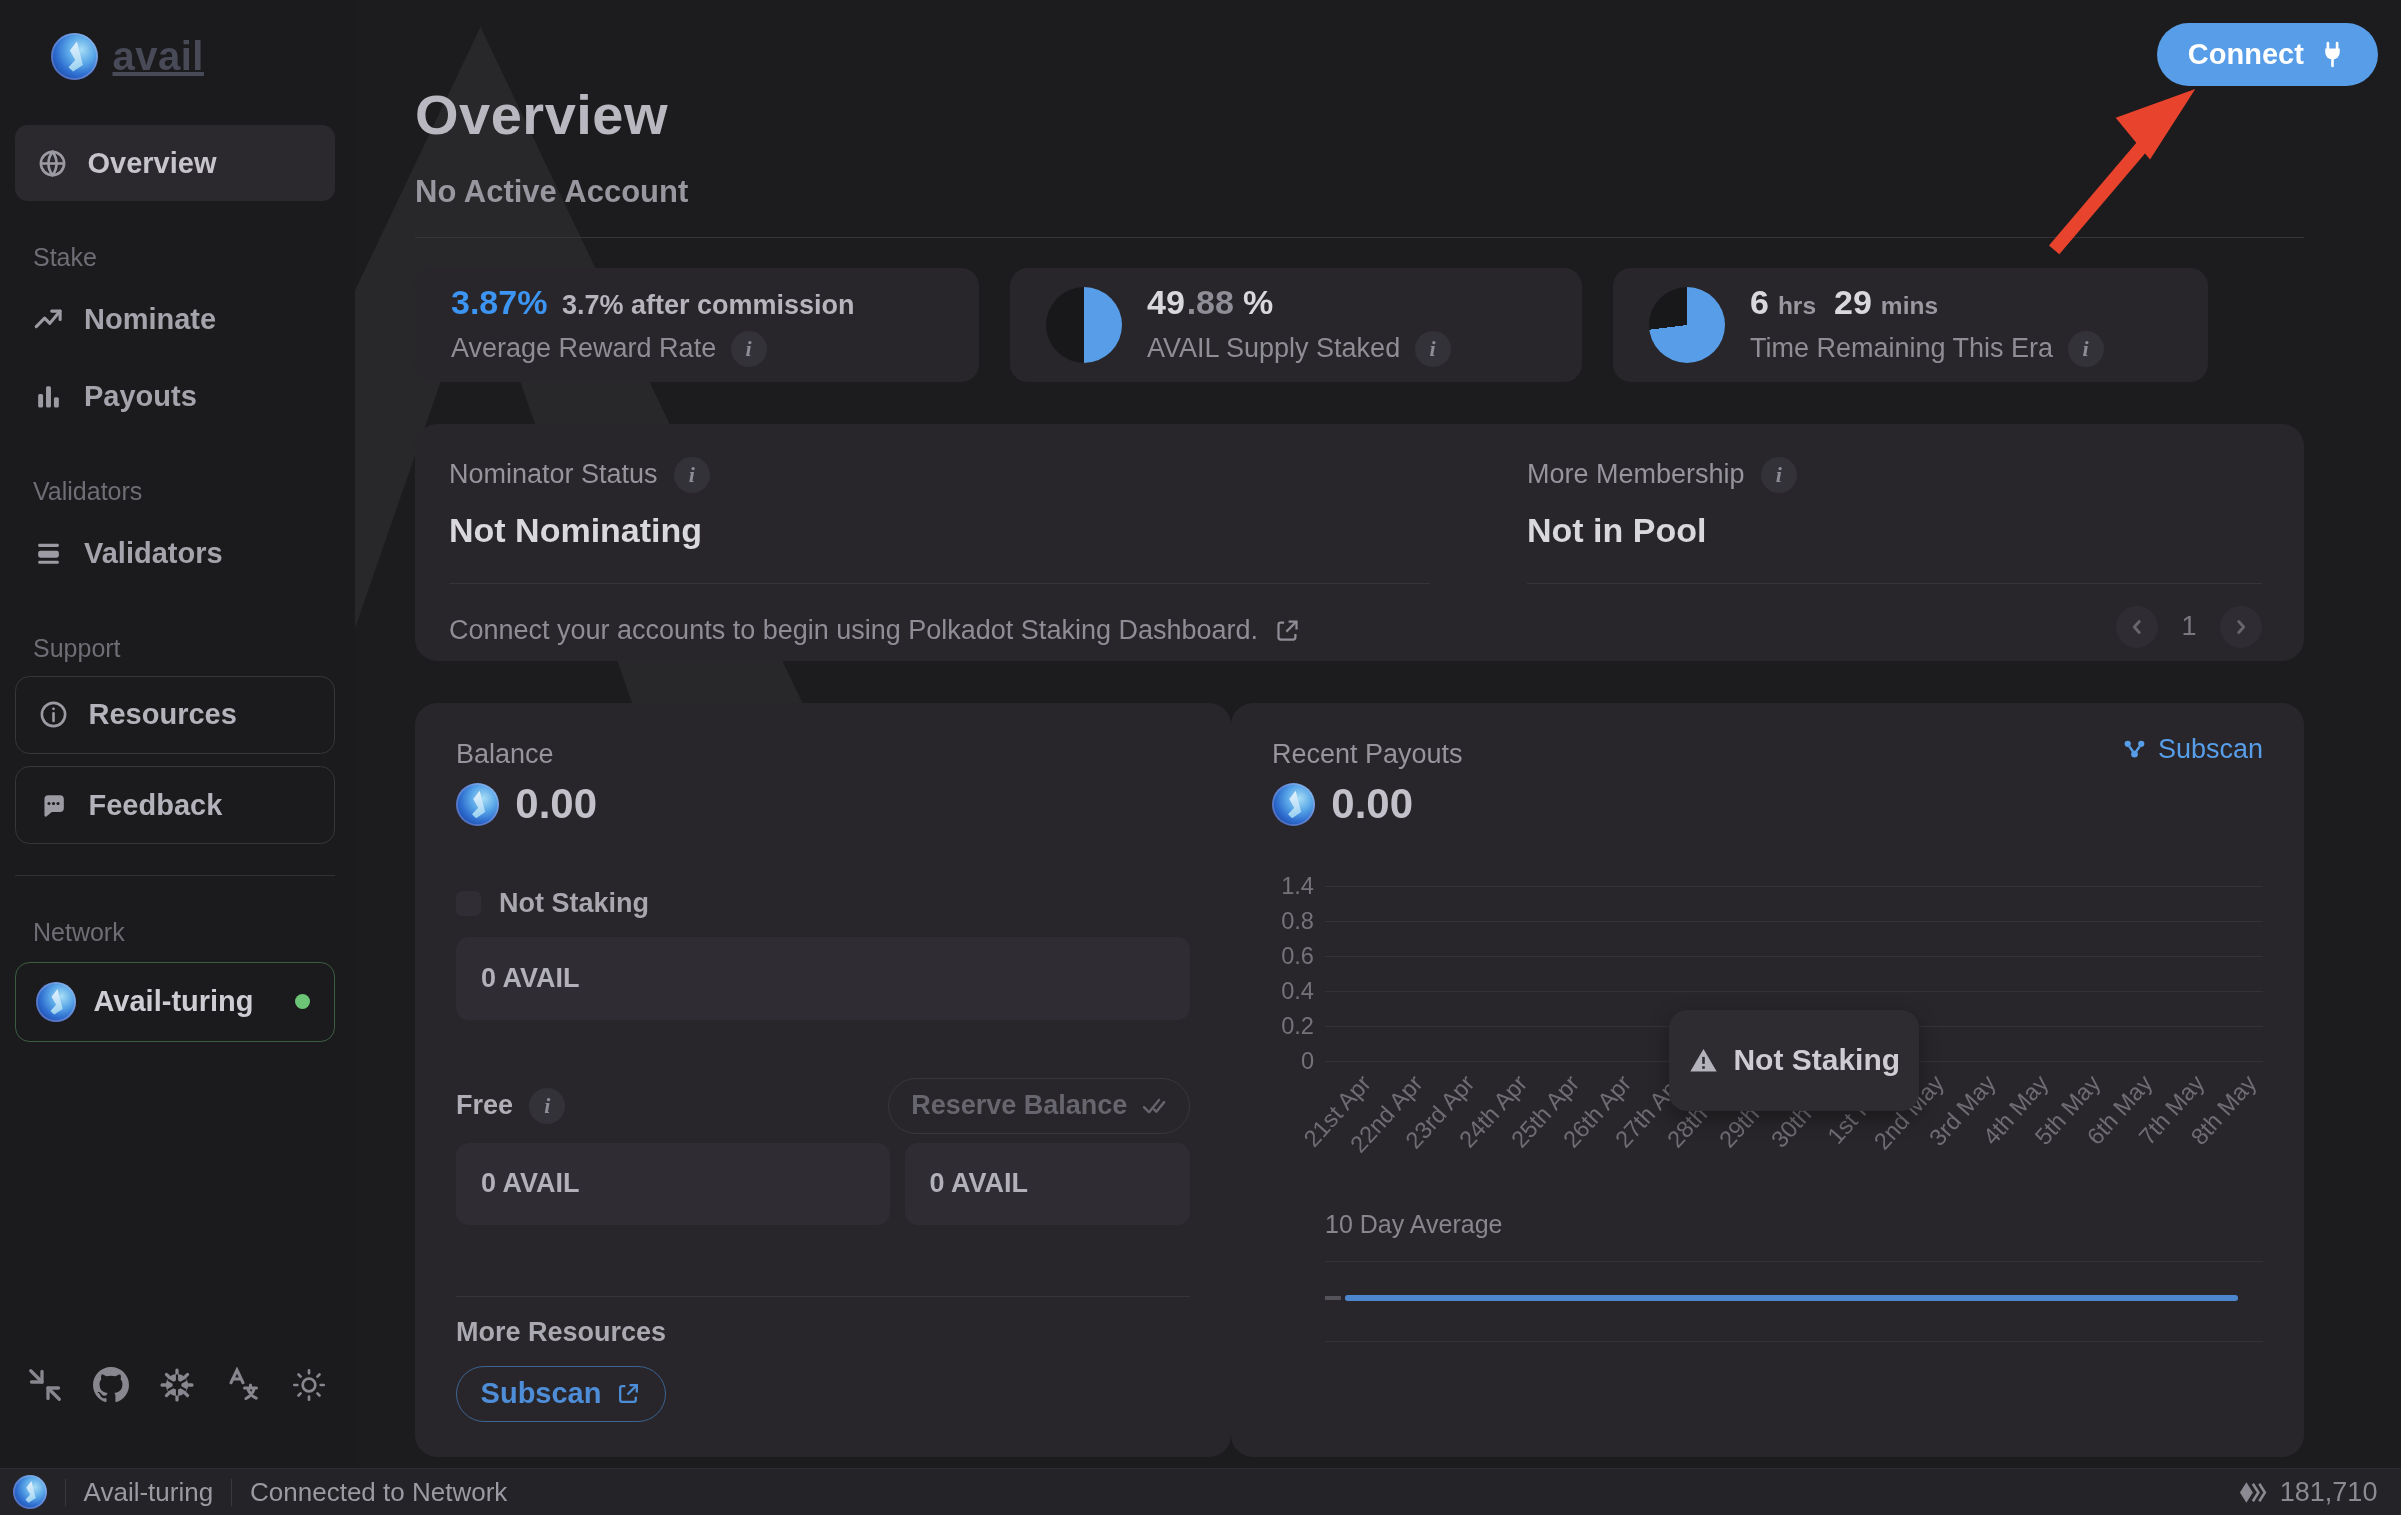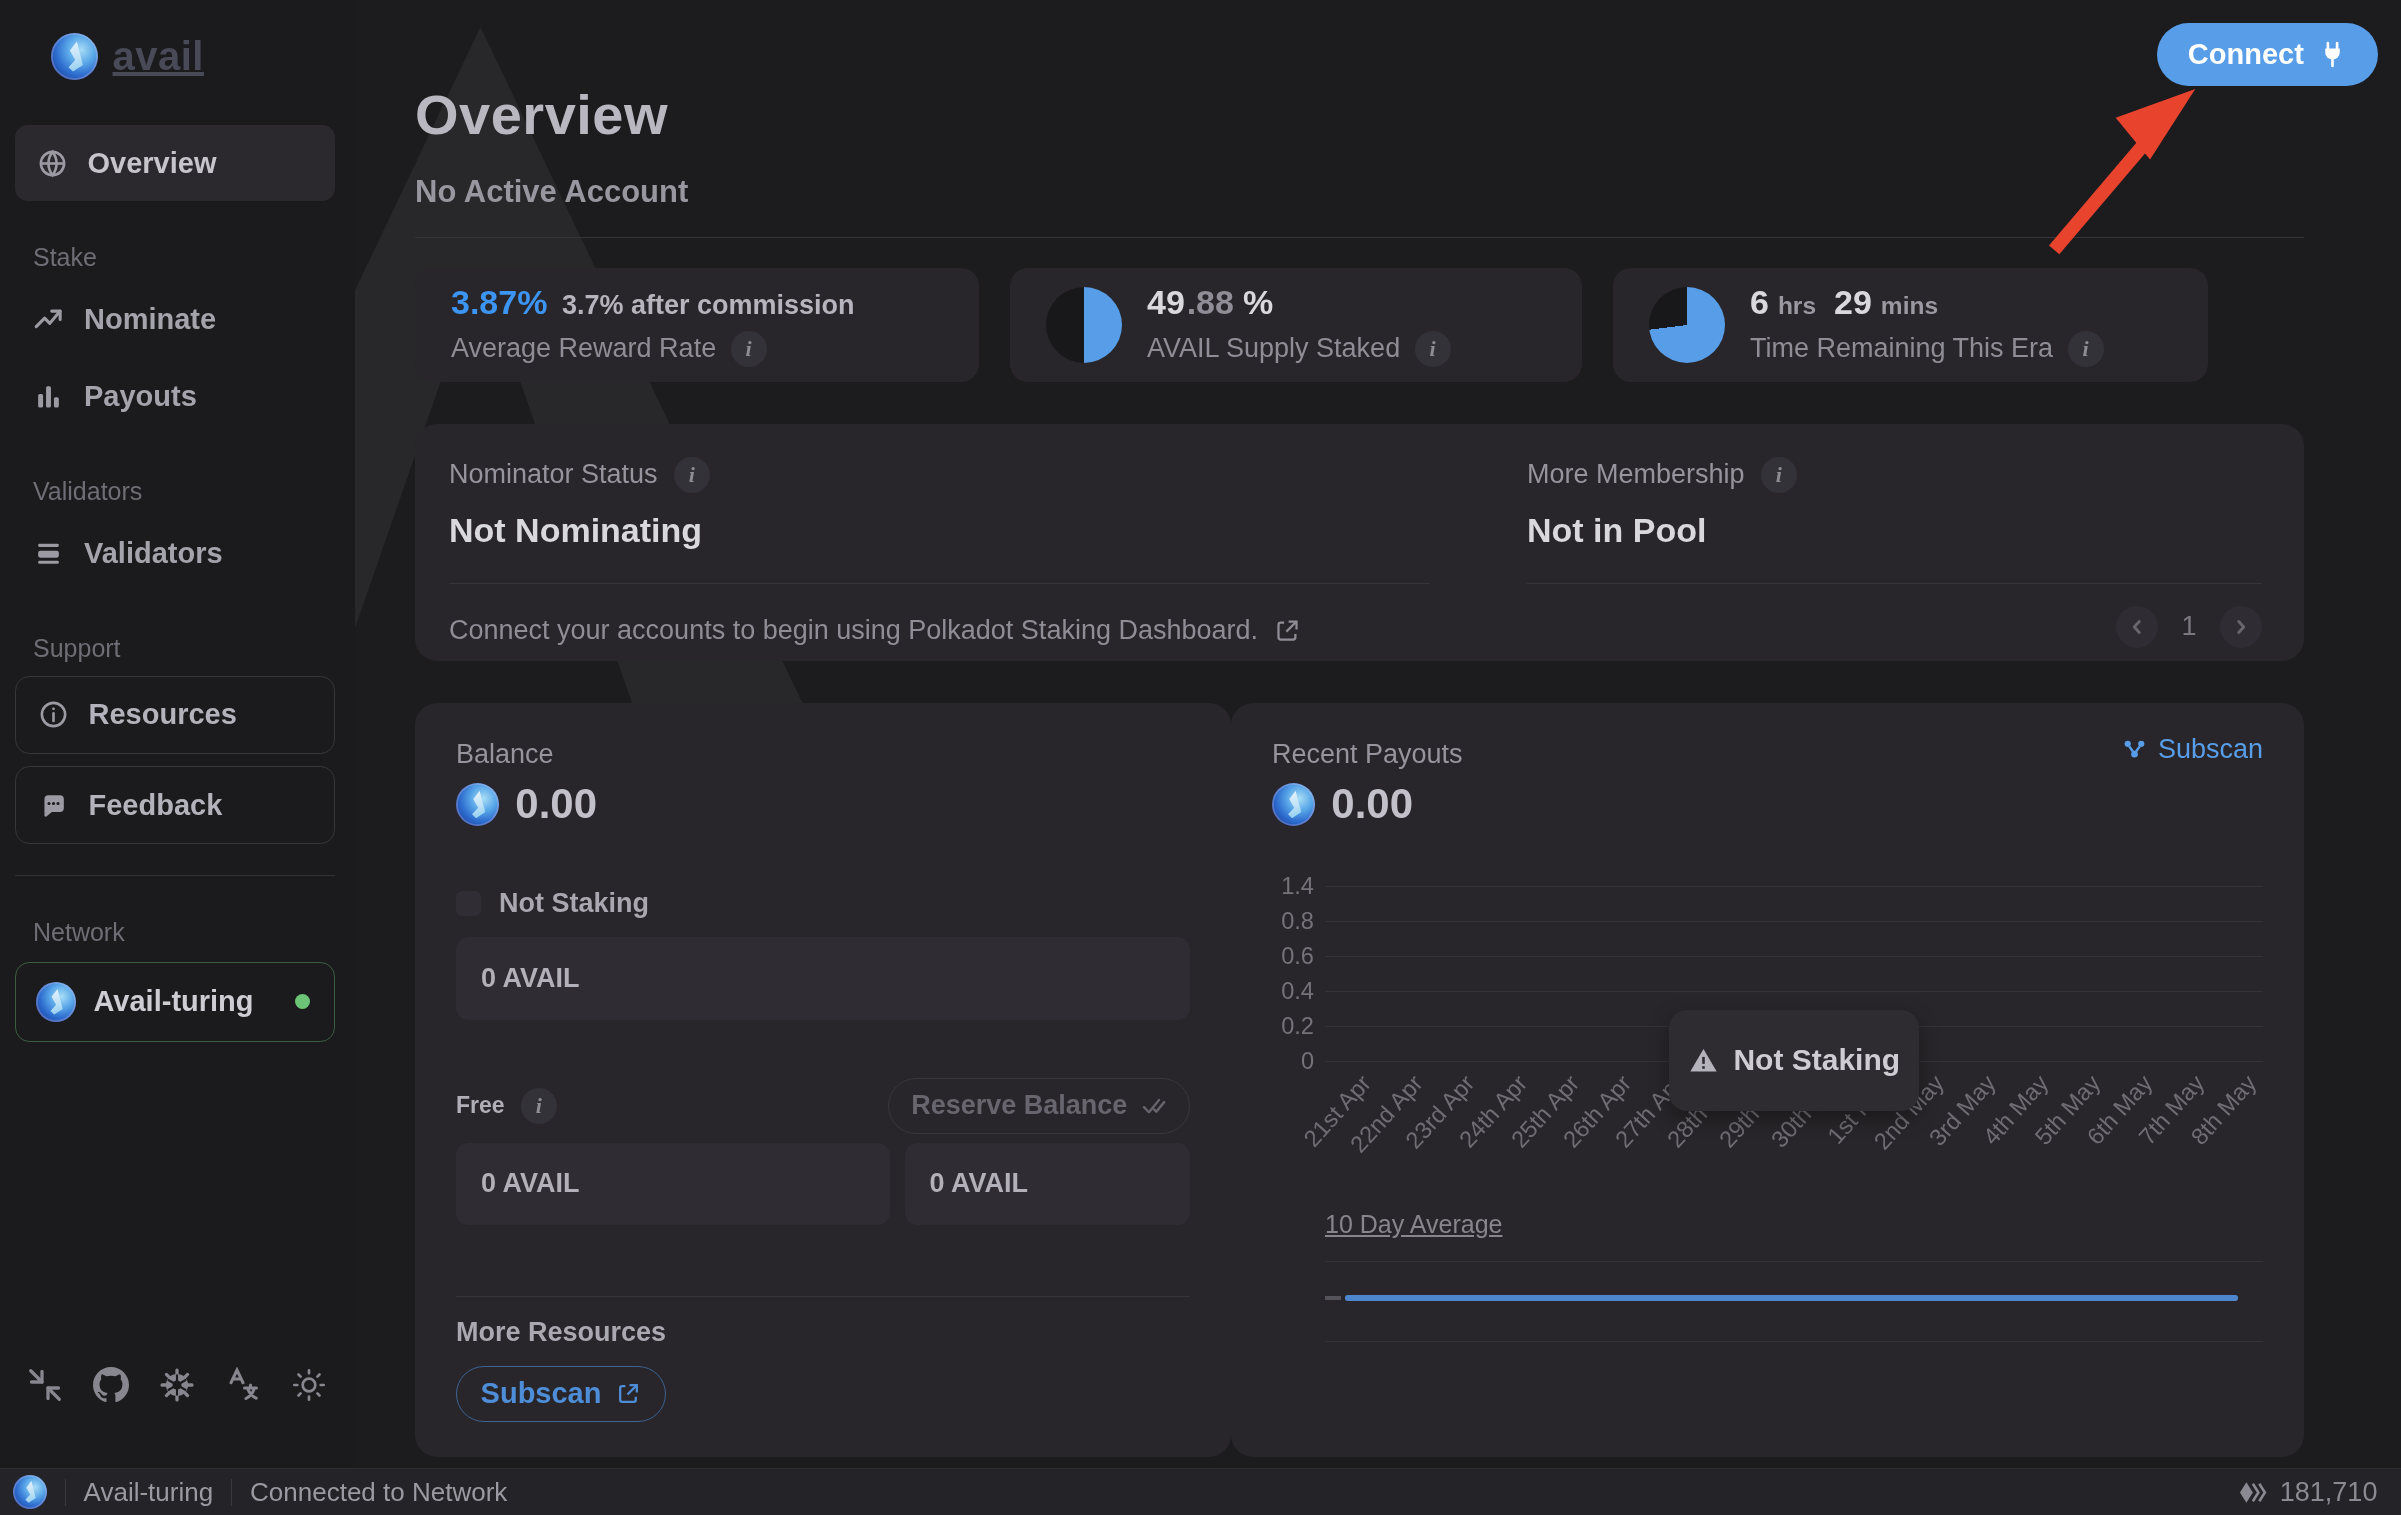--- a/index.html
+++ b/index.html
@@ -125,21 +125,21 @@
 
   .legend-row{ margin-top:58px; display:flex; align-items:center; gap:18px; }
   .legend-swatch{ width:25px; height:25px; border-radius:6.3px; background:#302e34; cursor:pointer; }
   .legend-label{ font-size:27px; font-weight:700; color:#a9a7af; }
   .big-bar{ margin-top:18px; height:83px; background:#2f2d33; border-radius:12.7px;
     display:flex; align-items:center; padding-left:25px; }
   .bar-text{ font-size:27px; font-weight:700; color:#b2b0b8; }
 
   .free-row{ margin-top:58px; display:flex; align-items:center; justify-content:space-between; }
   .free-left{ display:flex; align-items:center; gap:16.3px; }
-  .free-label{ font-size:23px; font-weight:700; color:#b0aeb6; }
+  .free-label{ font-size:27px; font-weight:700; color:#b0aeb6; }
   .reserve-pill{ height:56px; border:0.9px solid #39373e; border-radius:28px; background:none;
     display:flex; align-items:center; gap:12.7px; padding:0 22px; color:#67656d; cursor:pointer; }
   .reserve-pill span{ font-size:27px; font-weight:600; }
   .reserve-pill svg{ width:27px; height:27px; }
   .boxes-row{ margin-top:9px; display:flex; gap:14.5px; }
   .avail-box{ height:82px; background:#2f2d33; border-radius:12.7px; display:flex; align-items:center;
     padding-left:25px; }
   .avail-box.wide{ flex:1.57; } .avail-box.narrow{ flex:1; }
 
   .bal-divider{ margin-top:71px; height:0.9px; background:#35343a; }
@@ -165,21 +165,21 @@
     background:#2e2c31; border-radius:18px; display:flex; align-items:center; justify-content:center;
     gap:14.5px; box-shadow:0 7.2px 20px rgba(0,0,0,.35); z-index:2; }
   .ns-badge svg{ width:31px; height:31px; color:#b4b2ba; }
   .ns-badge span{ font-size:30px; font-weight:700; color:#cfcdd3; }
 
   .xlabels{ margin-left:53px; display:flex; height:116px; position:relative; }
   .xslot{ flex:1; position:relative; }
   .xlabel{ position:absolute; right:40%; top:9px; transform:rotate(-48deg); transform-origin:top right;
     white-space:nowrap; font-size:23.6px; color:#6f6d74; }
 
-  .avg-label{ margin-top:33px; margin-left:53px; font-size:25px; color:#88868d;text-decoration:underline; }
+  .avg-label{ margin-top:33px; margin-left:53px; font-size:25px; color:#88868d; }
   .avg-top{ margin:22px 0 0 53px; height:0.9px; background:#333238; }
   .avg-row{ margin:33px 0 0 53px; display:flex; align-items:center; }
   .avg-tick{ width:16.3px; height:4.5px; background:#55535a; margin-right:3.6px; }
   .avg-line{ flex:1; height:6.3px; border-radius:2.7px; margin-right:25px; }
   .avg-bottom{ margin:40px 0 0 53px; height:0.9px; background:#333238; }
 </style>
 </head>
 <body>
 
 <svg class="watermark" width="725" height="761" viewBox="0 0 800 840">

